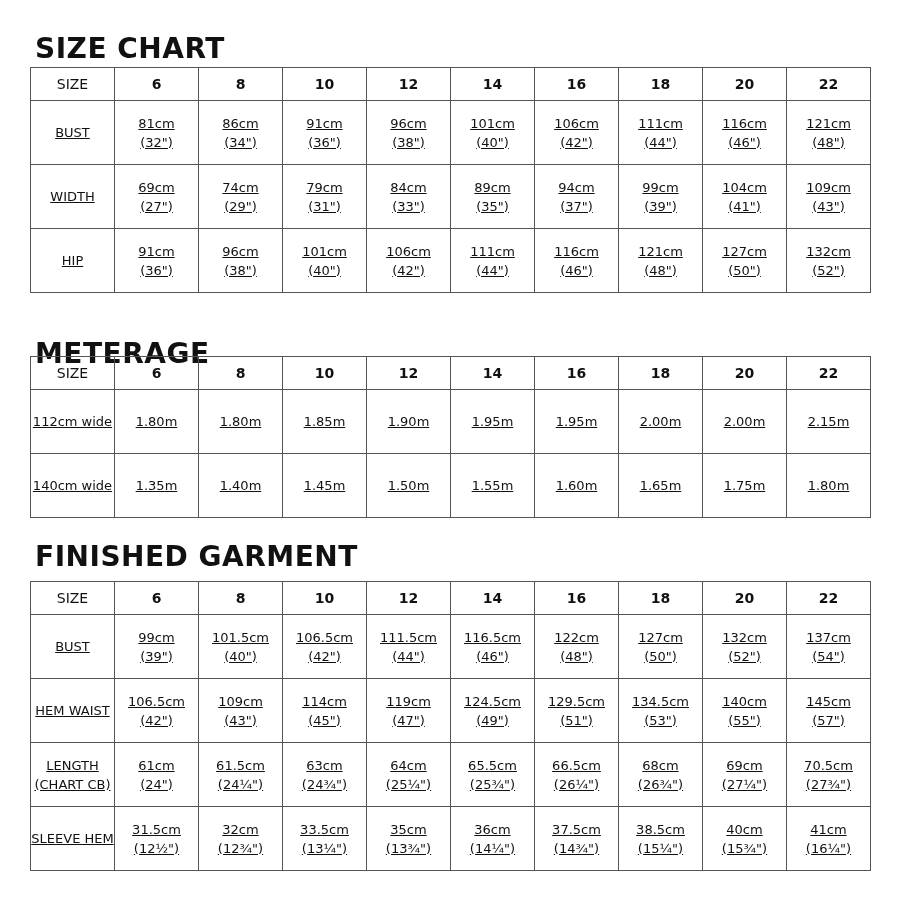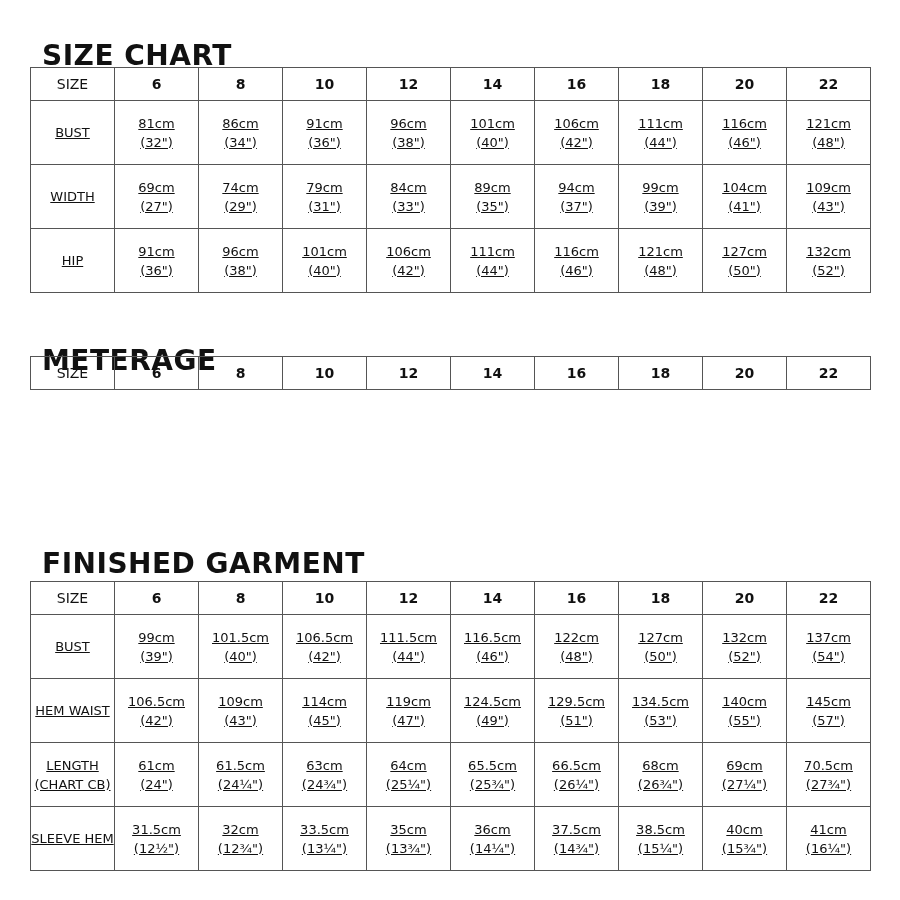--- a/index.html
+++ b/index.html
@@ -1,18 +1,18 @@
 <!DOCTYPE html>
 <html><head>
 <meta charset="utf-8">
 <style>
   html, body { margin: 0; padding: 0; background: #ffffff; }
   body { width: 900px; height: 900px; position: relative; overflow: hidden;
          font-family: "DejaVu Sans", sans-serif; color: #111; }
-  .section-title { position: absolute; left: 30px; margin: 12px;
+  .section-title { position: absolute; left: 30px; margin: 5px;
          font-family: "DejaVu Sans", sans-serif; font-weight: bold;
          font-size: 28px; letter-spacing: 0.5px; line-height: 1; color: #111; }
   table.grid { position: absolute; left: 30px; border-collapse: collapse;
          table-layout: fixed; width: 840px; border-radius: 11px; }
   table.grid td, table.grid th { border: 1.5px solid #555; text-align: center;
          vertical-align: middle; padding: 0; font-weight: normal;
          font-size: 13px; line-height: 19px; color: #111; }
   table.grid col.c0 { width: 84px; }
   table.grid col.cn { width: 84px; }
   table.grid thead th { height: 32px; font-size: 14px; font-weight: bold; }
@@ -197,20 +197,44 @@
       <th>10</th>
       <th>12</th>
       <th>14</th>
       <th>16</th>
       <th>18</th>
       <th>20</th>
       <th>22</th>
     </tr>
   </thead>
   <tbody id="meterage-body">
+      <tr>
+        <td class="rowhead-meter">112cm wide</td>
+        <td>1.80m</td>
+        <td>1.80m</td>
+        <td>1.85m</td>
+        <td>1.90m</td>
+        <td>1.95m</td>
+        <td>1.95m</td>
+        <td>2.00m</td>
+        <td>2.00m</td>
+        <td>2.15m</td>
+      </tr>
+      <tr>
+        <td class="rowhead-meter">140cm wide</td>
+        <td>1.35m</td>
+        <td>1.40m</td>
+        <td>1.45m</td>
+        <td>1.50m</td>
+        <td>1.55m</td>
+        <td>1.60m</td>
+        <td>1.65m</td>
+        <td>1.75m</td>
+        <td>1.80m</td>
+      </tr>
     </tbody>
 </table>
 
 <h1 class="section-title" style="top:538px;">FINISHED GARMENT</h1>
 <table class="grid" style="top:581px;">
   <colgroup>
       <col class="c0">
       <col class="cn">
       <col class="cn">
       <col class="cn">

